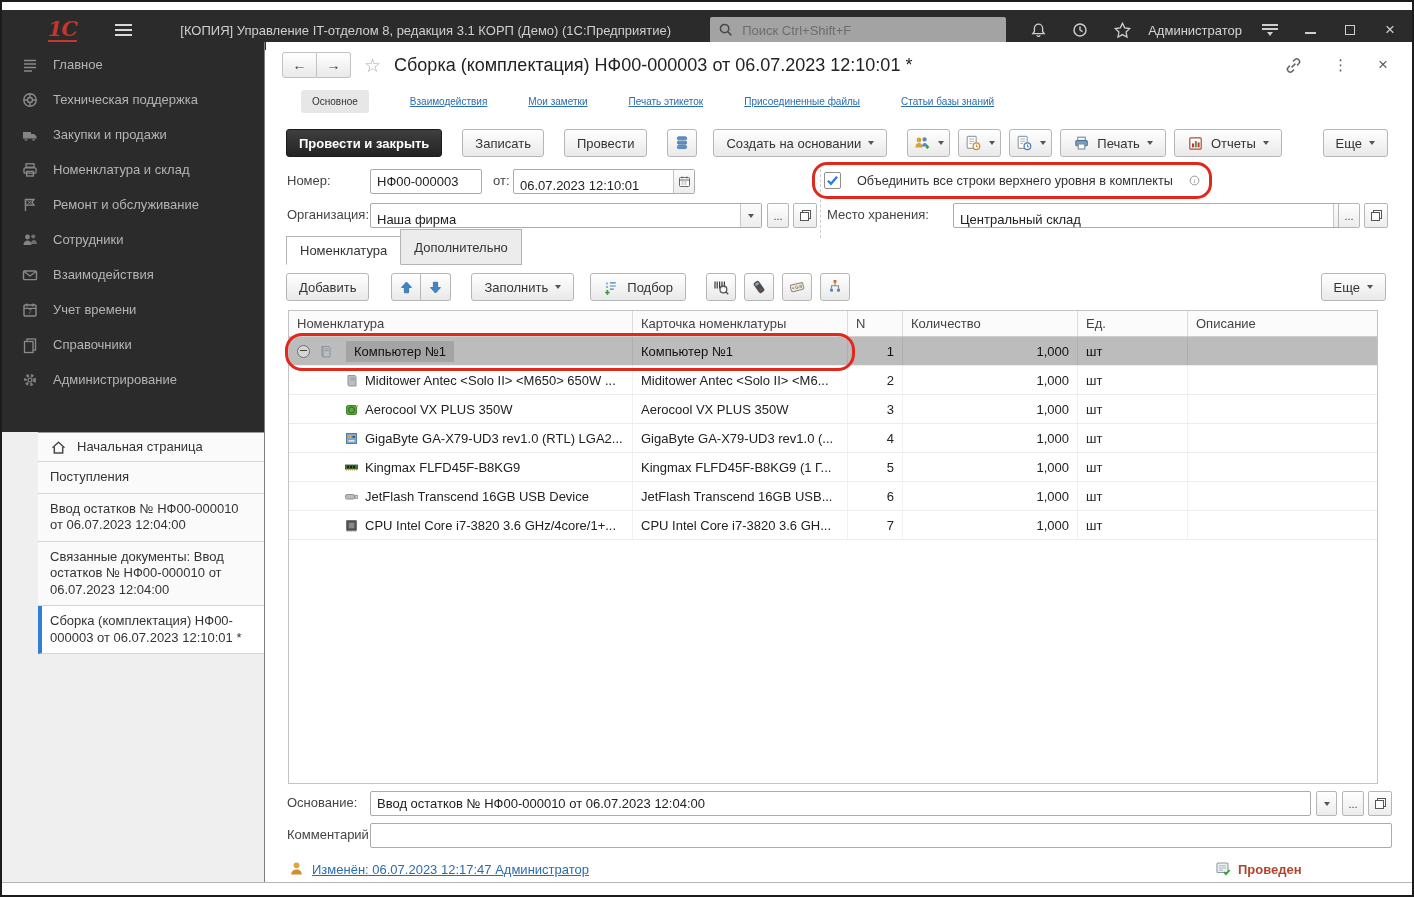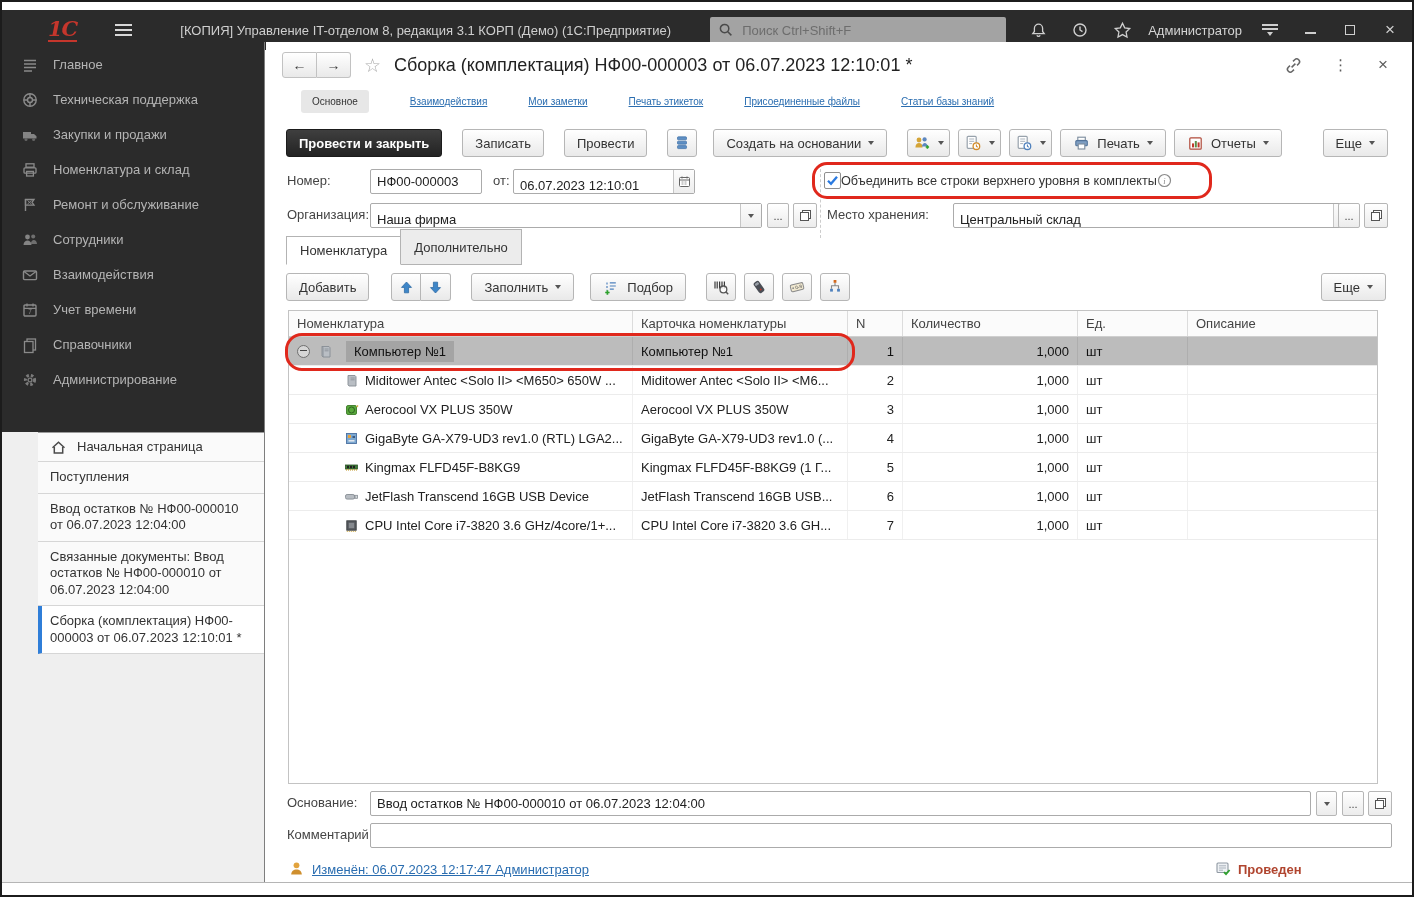--- a/index.html
+++ b/index.html
@@ -60,21 +60,21 @@
   .btngroup .btn:first-child{border-radius:3px 0 0 3px;}
   
   .flabel{position:absolute;font-size:13px;color:#444;white-space:nowrap;}
   .inp{position:absolute;height:25px;border:1px solid #ababab;border-radius:2px;background:#fff;box-sizing:border-box;font:13px "Liberation Sans",sans-serif;color:#222;padding:0 6px;outline:none;}
   .combo{position:absolute;height:25px;box-sizing:border-box;}
   .combo input{width:100%;height:100%;border:1px solid #ababab;border-radius:2px;box-sizing:border-box;font:13px "Liberation Sans",sans-serif;color:#222;padding:8px 24px 0 6px;outline:none;}
   .combo .inbtn{position:absolute;right:1px;top:1px;bottom:1px;width:20px;background:linear-gradient(#fcfcfc,#ededed);border-left:1px solid #c6c6c6;display:flex;align-items:center;justify-content:center;cursor:pointer;}
   .mini{position:absolute;width:22px;height:25px;border:1px solid #b6b6b6;border-radius:2px;background:linear-gradient(#fff,#ececec);display:flex;align-items:center;justify-content:center;font-size:11px;color:#444;cursor:pointer;box-sizing:border-box;}
   .vsep{position:absolute;left:554px;top:122px;height:74px;border-left:1px dashed #ccc;}
   .redbox{border:3px solid #e0281c;border-radius:15px;position:absolute;box-sizing:border-box;}
-  .chkwrap{display:flex;align-items:center;gap:0;padding:0 9px;}
+  .chkwrap{display:flex;align-items:center;gap:16px;padding:0 9px;}
   .checkbox{width:15px;height:15px;border:1px solid #8f8f8f;border-radius:2px;background:#fff;display:inline-flex;align-items:center;justify-content:center;flex:none;cursor:pointer;}
   .chklabel{font-size:12.7px;color:#333;white-space:nowrap;}
   
   .ptabs{position:absolute;left:20px;top:194px;height:29px;display:flex;align-items:flex-end;}
   .ptab{height:36px;padding:0 13px;display:inline-flex;align-items:center;border:1px solid #b3b3b3;background:#ececec;color:#333;font-size:13px;cursor:pointer;box-sizing:border-box;}
   .ptab.active{background:#fff;border-bottom-color:#fff;height:29px;z-index:2;cursor:default;}
   .ptab + .ptab{margin-left:-1px;}
   
   .ttoolbar{position:absolute;left:20px;top:230px;right:26px;height:30px;display:flex;align-items:center;}
   

